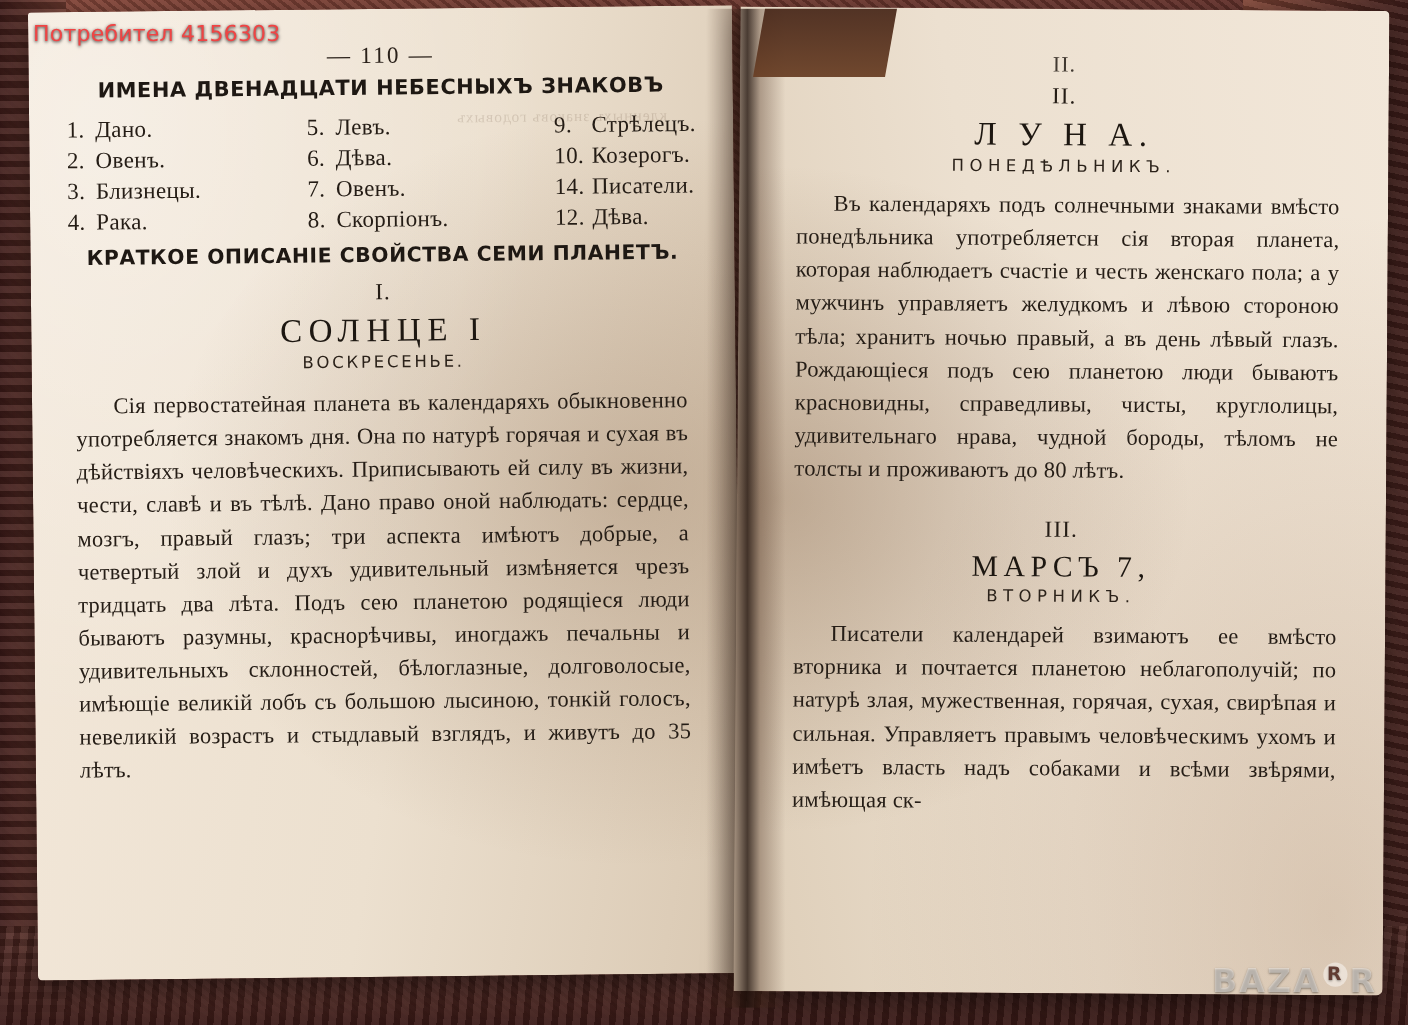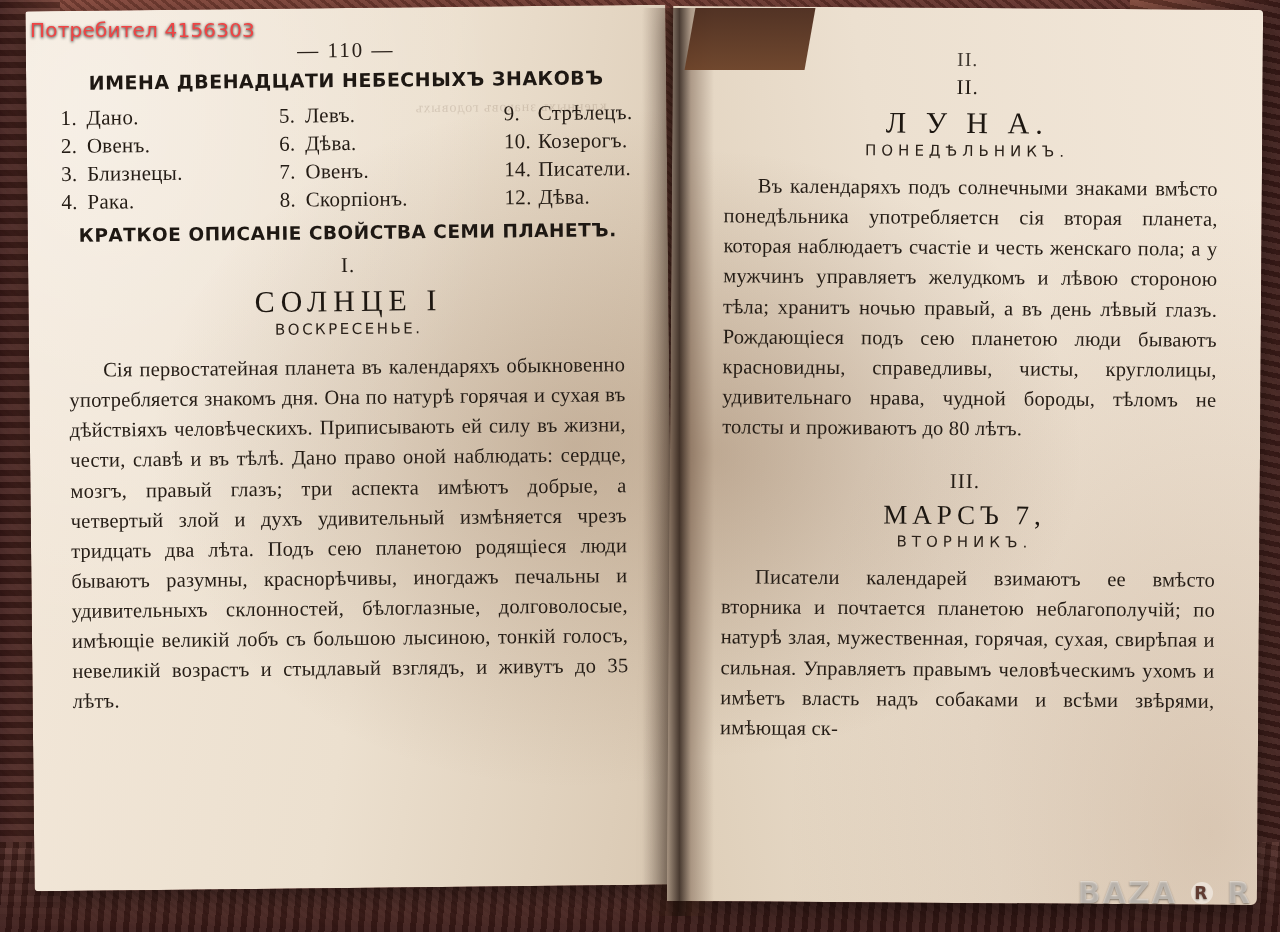--- a/index.html
+++ b/index.html
@@ -231,22 +231,21 @@
     position: absolute;
     right: 28px;
     bottom: 22px;
     font-family: "DejaVu Sans", sans-serif;
     font-weight: bold;
     font-size: 30px;
     letter-spacing: 2px;
     color: rgba(255,255,255,0.42);
     text-shadow: 0 1px 2px rgba(0,0,0,0.4);
     display: flex;
-    align-items: center;
-    gap: 14px;
+    gap: 2px;
   }
   .bazar-mark .dot {
     display: inline-block;
     width: 22px; height: 22px;
     border-radius: 50%;
     background: rgba(255,255,255,0.45);
     color: rgba(90,50,40,0.9);
     font-size: 17px;
     line-height: 22px;
     text-align: center;

